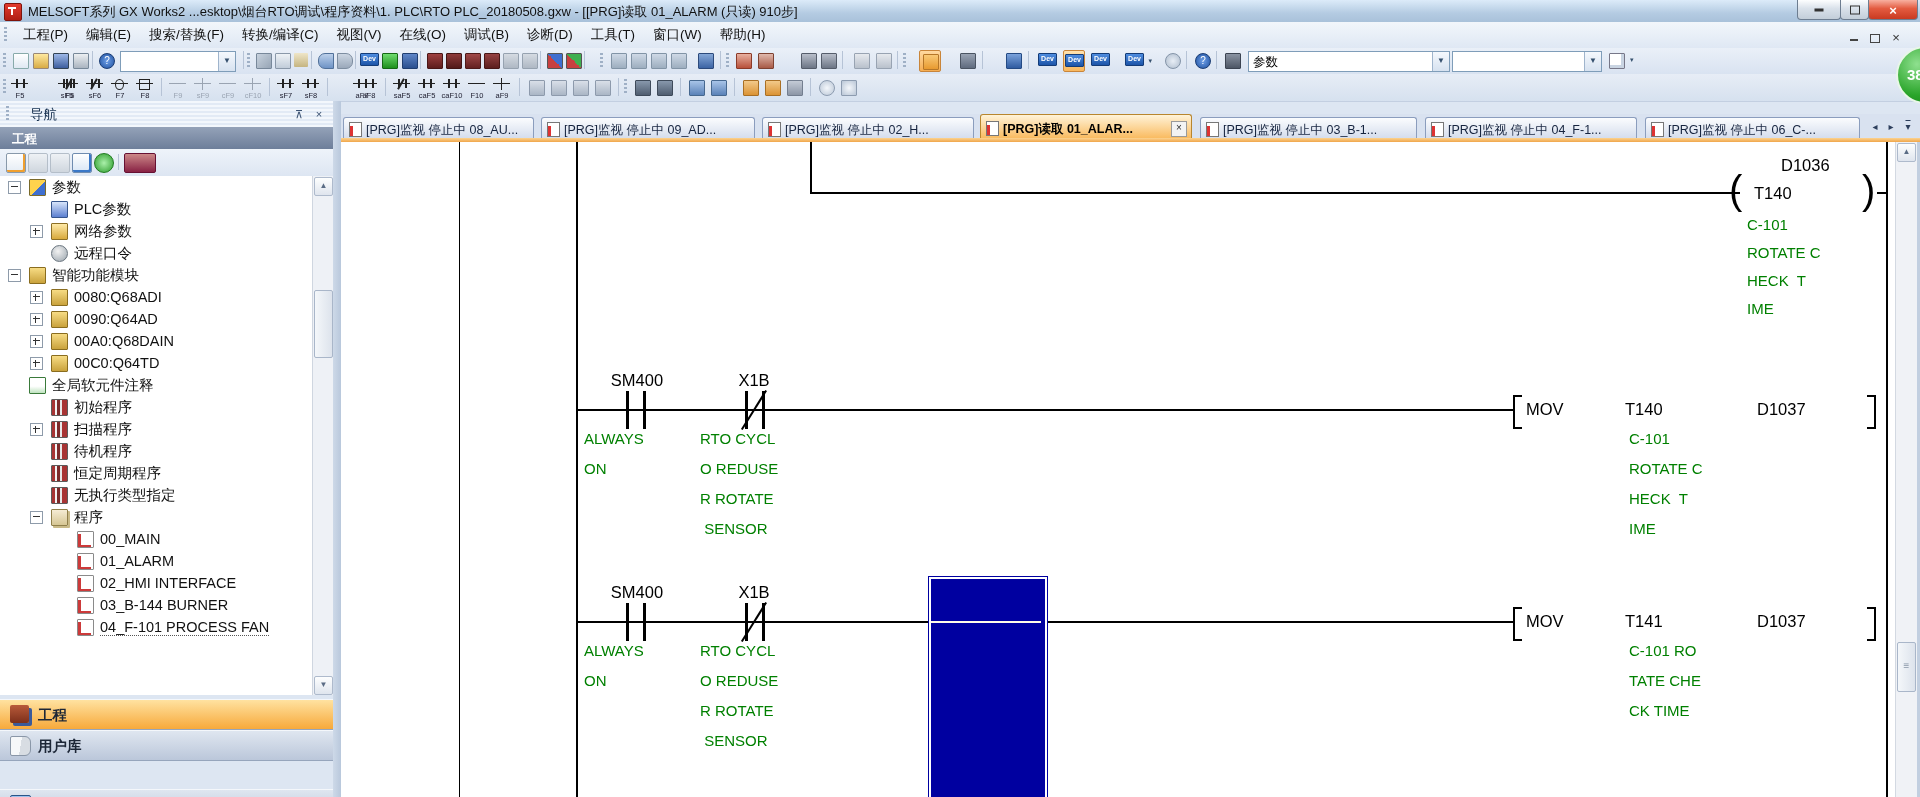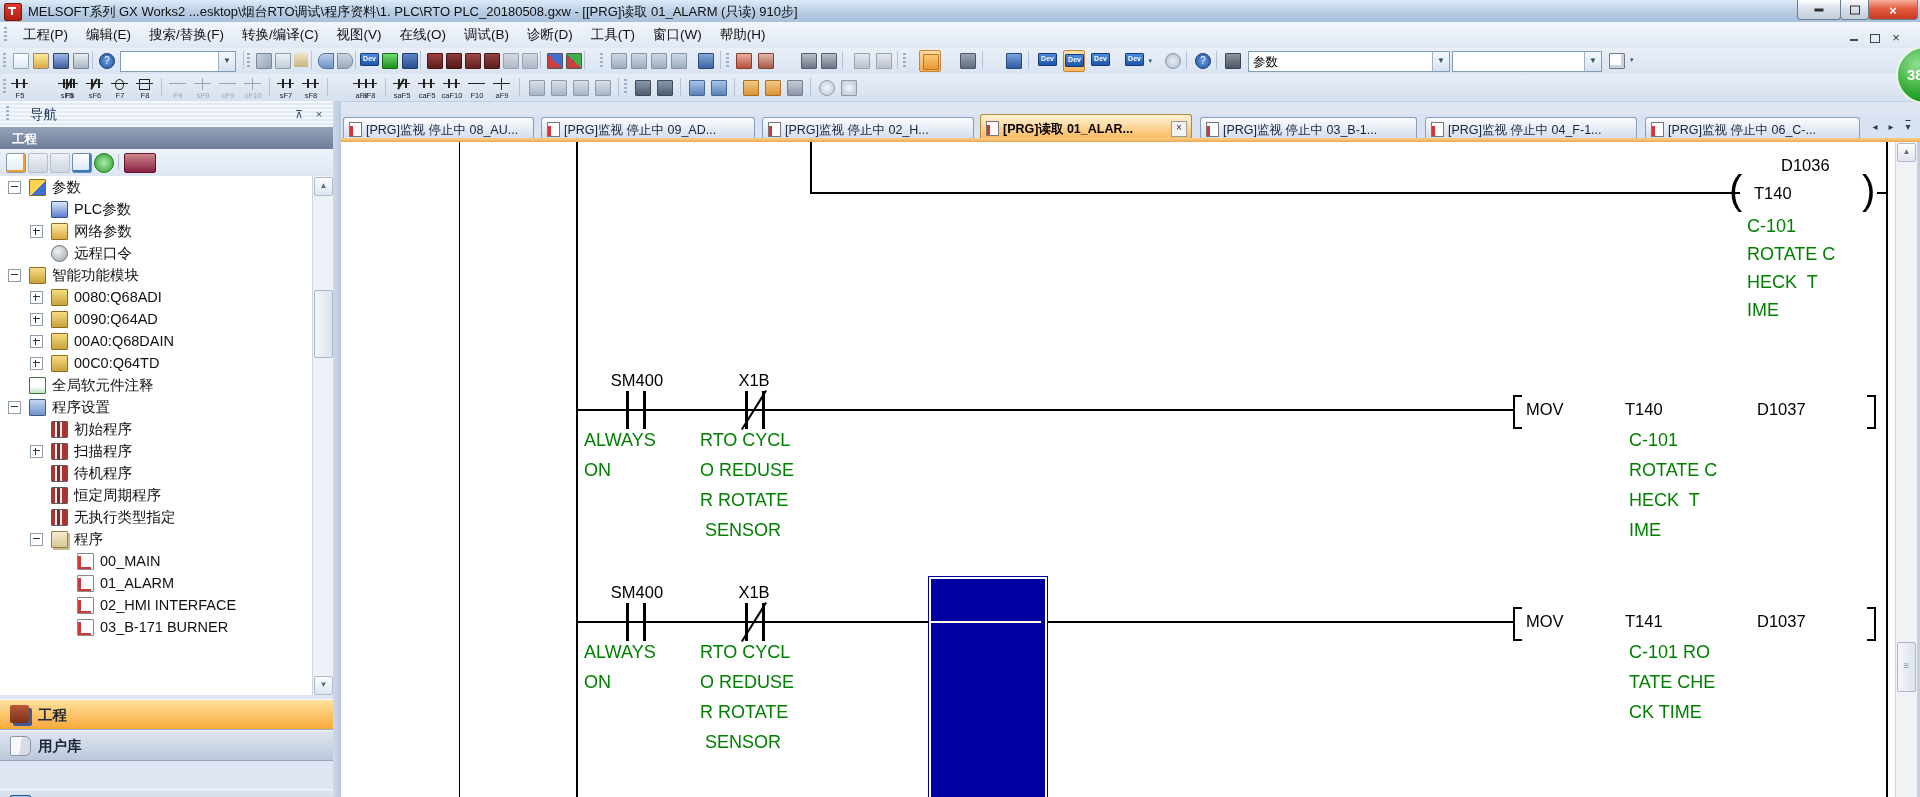--- a/index.html
+++ b/index.html
@@ -117,21 +117,21 @@
 
   
   #ladder{position:absolute;left:341px;top:142px;width:1579px;height:655px;background:#fff;overflow:hidden;}
   .vline{position:absolute;background:#000;width:1px;}
   .wire{position:absolute;background:#000;height:2px;}
   .vwire{position:absolute;background:#000;width:2px;}
   .cbar{position:absolute;background:#000;width:3px;height:38px;}
   .ncslash{position:absolute;background:#000;width:2px;height:46px;transform:rotate(32deg);}
   .dev{position:absolute;font-size:16.5px;color:#000;white-space:pre;}
   .devc{transform:translateX(-50%);}
-  .cmt{position:absolute;font-size:18px;color:#008000;white-space:pre;}
+  .cmt{position:absolute;font-size:15px;color:#008000;white-space:pre;}
   .paren{position:absolute;font-size:40px;font-weight:200;color:#000;line-height:40px;}
   .brk{position:absolute;width:7px;height:30px;border:2px solid #000;}
   .brk.l{border-right:none;} .brk.r{border-left:none;}
   #cursor-block{position:absolute;left:588px;top:435px;width:114px;height:219px;background:#0000a0;
     border:2px solid #fff;box-shadow:0 0 0 1px #0000a0;}
   #lscroll{position:absolute;left:1554px;top:0;width:21px;height:655px;background:#f0f2f6;border-left:1px solid #d3d9e2;}
   #right-edge{position:absolute;left:1576px;top:0;width:3px;height:655px;background:#c2cfe0;}
 
   
   #badge{position:absolute;left:1896px;top:46px;width:54px;height:54px;border-radius:50%;
@@ -546,25 +546,20 @@
     <div class="trow lvl1">
         <span class="exp plus"></span>
         <span class="tico i-mod"></span>
         <span class="tlabel">00C0:Q64TD</span>
       </div>
     <div class="trow lvl0">
         <span class="exp none"></span>
         <span class="tico i-cmt"></span>
         <span class="tlabel">全局软元件注释</span>
       </div>
-    <div class="trow lvl0">
-        <span class="exp minus"></span>
-        <span class="tico i-scr"></span>
-        <span class="tlabel">程序设置</span>
-      </div>
     <div class="trow lvl1">
         <span class="exp none"></span>
         <span class="tico i-prog"></span>
         <span class="tlabel">初始程序</span>
       </div>
     <div class="trow lvl1">
         <span class="exp plus"></span>
         <span class="tico i-prog"></span>
         <span class="tlabel">扫描程序</span>
       </div>
@@ -599,21 +594,26 @@
         <span class="tlabel">01_ALARM</span>
       </div>
     <div class="trow lvl2">
         <span class="exp none"></span>
         <span class="tico i-file"></span>
         <span class="tlabel">02_HMI INTERFACE</span>
       </div>
     <div class="trow lvl2">
         <span class="exp none"></span>
         <span class="tico i-file"></span>
-        <span class="tlabel">03_B-171 BURNER</span>
+        <span class="tlabel">03_B-144 BURNER</span>
+      </div>
+    <div class="trow lvl2">
+        <span class="exp none"></span>
+        <span class="tico i-file"></span>
+        <span class="tlabel" style="border-bottom:1px dotted #555;">04_F-101 PROCESS FAN</span>
       </div>
   </div>
   <div id="tree-scroll">
     <div class="sbtn" style="top:1px;">▲</div>
     <div class="sthumb" style="top:114px;height:66px;"></div>
     <div class="sbtn" style="top:500px;">▼</div>
   </div>
 
   <div class="footer-btn active" style="top:699px;">
     <div class="ficon" style="background:linear-gradient(#b85a3a,#7c2f1a);box-shadow:3px 3px 0 #3a5a9a;"></div>

